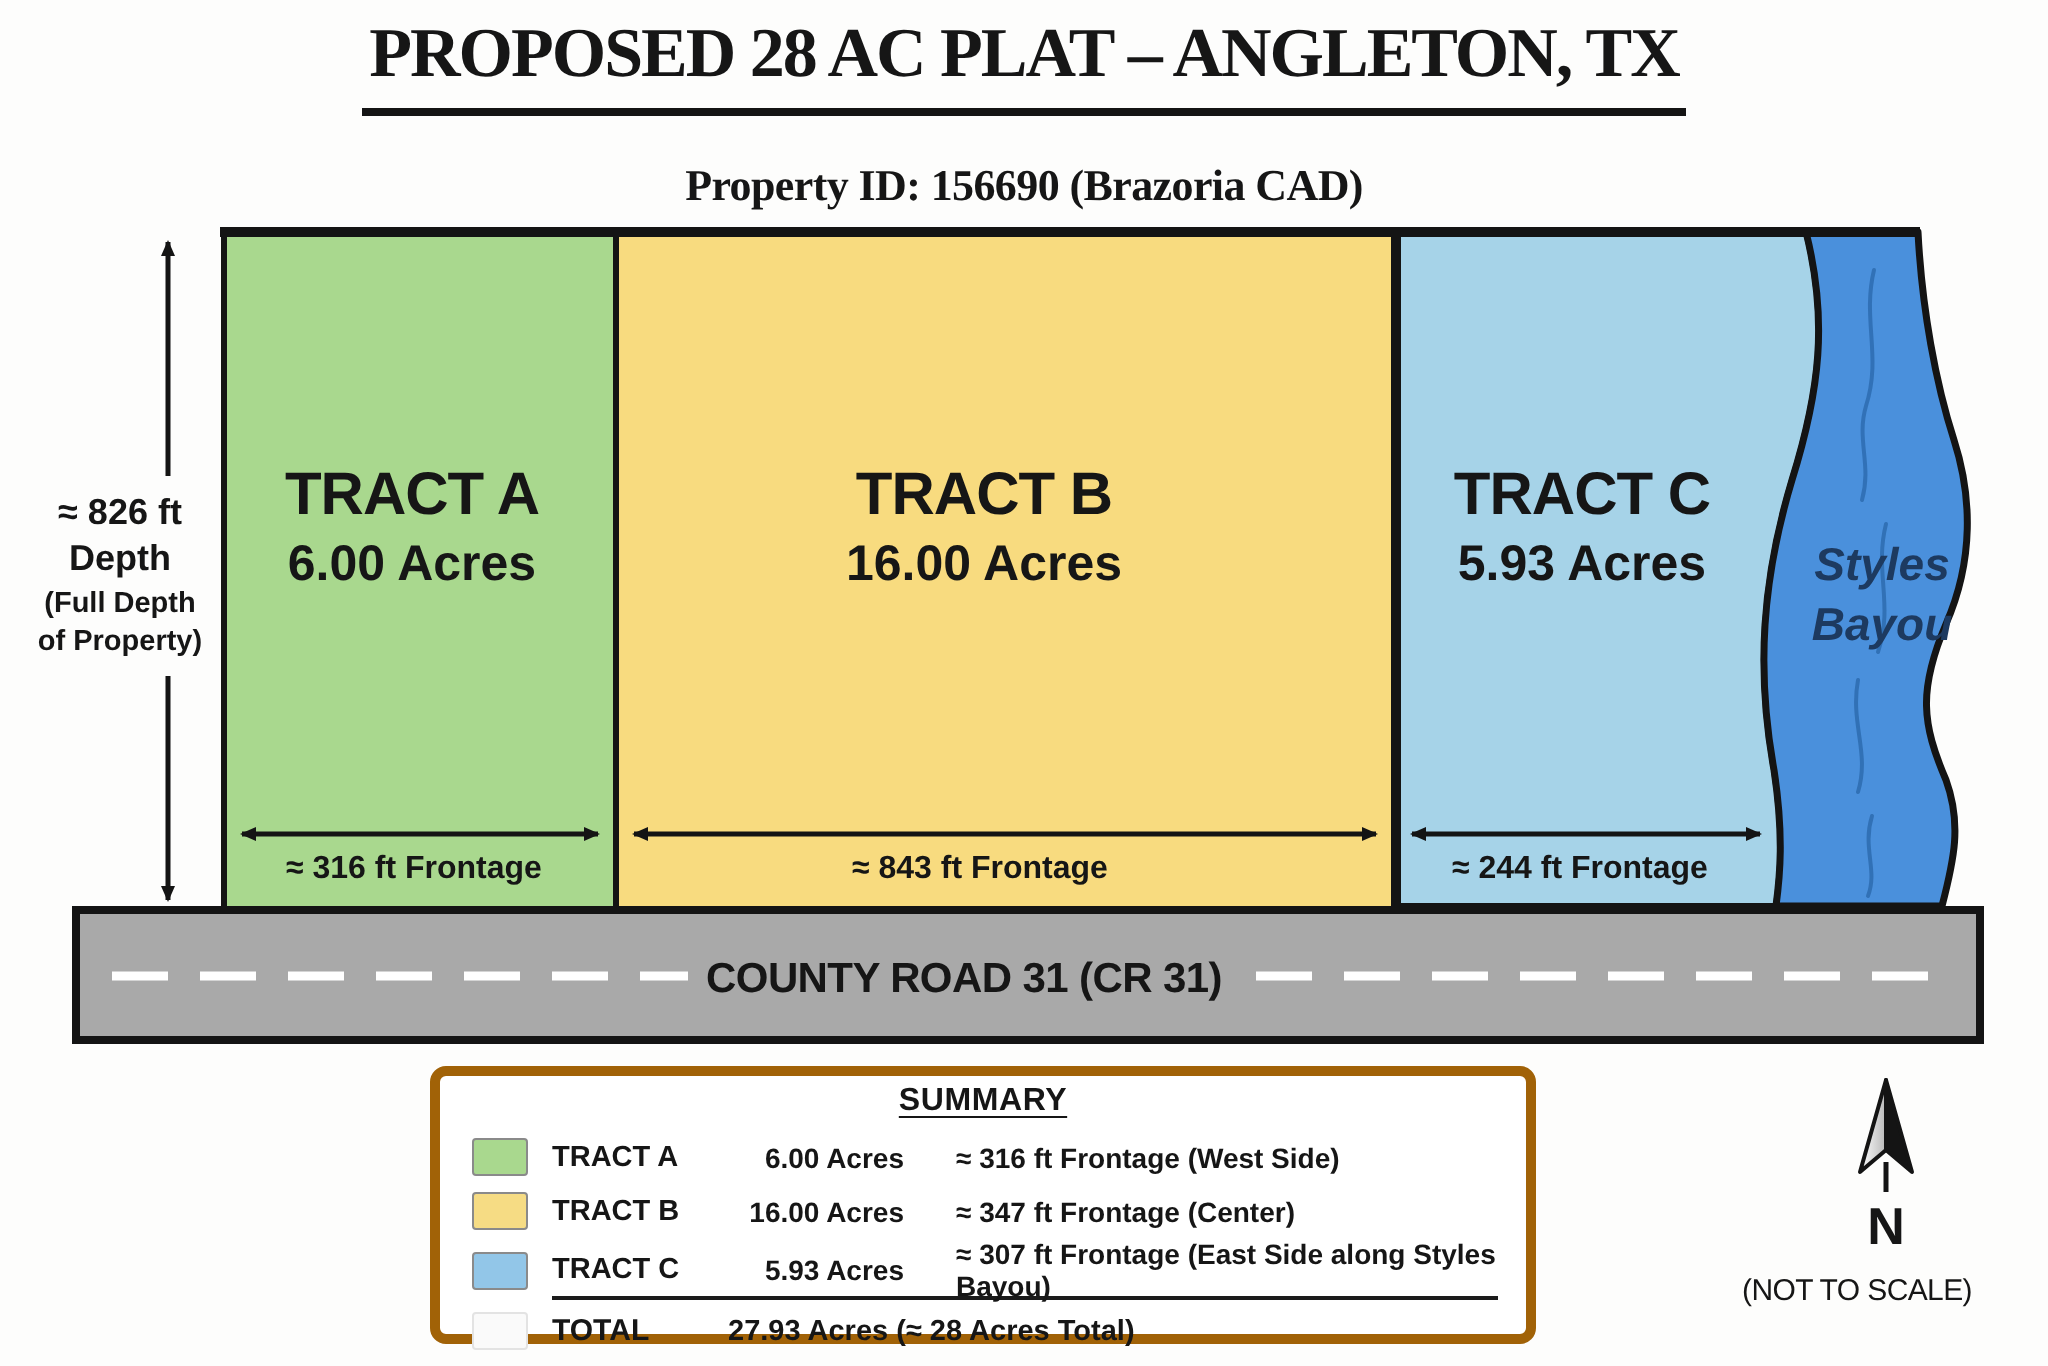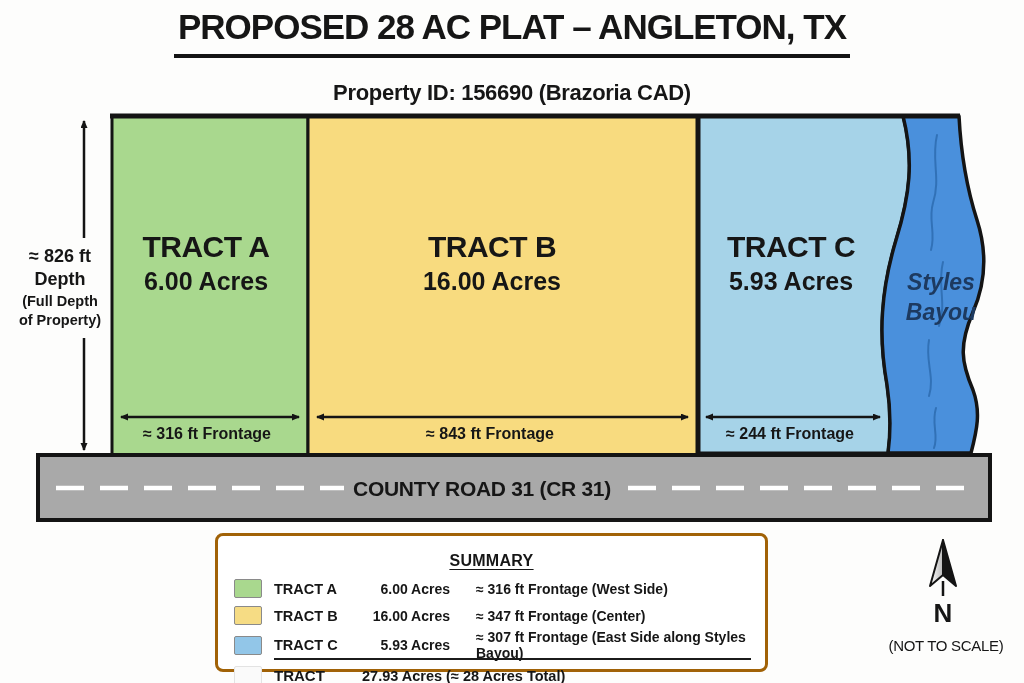--- a/index.html
+++ b/index.html
@@ -1,56 +1,56 @@
 <!DOCTYPE html>
 <html><head>
 <meta charset="utf-8">
 <style>
   * { margin:0; padding:0; box-sizing:border-box; }
   html,body { width:1024px; height:683px; overflow:hidden; background:#fdfdfc;
               font-family:"Liberation Sans", sans-serif; color:#161616; }
   #stage { position:relative; width:1024px; height:683px; }
 
   
-  .header { position:absolute; top:6px; left:0; width:1024px; text-align:center; }
+  .header { position:absolute; top:6px; left:0; width:1024px; text-align:center;font-family:Liberation Serif, serif; }
   .title { display:inline-block; font-size:35px; font-weight:700; letter-spacing:-1px;
            line-height:42px; padding:0 4px 6px; border-bottom:4px solid #141414; }
   .subtitle { margin-top:22px; font-size:22px; font-weight:600; letter-spacing:-.3px; }
 
   
   #plat { position:absolute; top:100px; left:0; }
   svg text { font-family:"Liberation Sans", sans-serif; fill:#161616; }
   .t-name   { font-size:30px; font-weight:700; letter-spacing:-.5px; text-anchor:middle; }
   .t-acres  { font-size:25px; font-weight:600; text-anchor:middle; }
   .t-front  { font-size:16px; font-weight:700; text-anchor:middle; }
   .t-road   { font-size:21px; font-weight:700; letter-spacing:-.3px; text-anchor:middle; }
   .t-depth-big { font-size:18px; font-weight:700; text-anchor:middle; }
   .t-depth-sm  { font-size:14.5px; font-weight:600; text-anchor:middle; }
   .t-bayou  { font-size:23px; font-weight:600; font-style:italic; fill:#1d3a60; text-anchor:middle; }
 
   
   .summary { position:absolute; left:215px; top:533px; width:553px; height:139px;
-             background:#fff; border:3px solid #a16207; border-radius:8px; padding-top:16px; }
+             background:#fff; border:5px solid #a16207; border-radius:8px; padding-top:4px; }
   .sum-title { text-align:center; font-size:16px; font-weight:700; letter-spacing:.3px;
                text-decoration:underline; text-underline-offset:3px; height:23px; }
   .sum-row { display:grid; grid-template-columns:16px 28px 12px 88px 88px 24px 1fr 8px;
              align-items:center; height:27px; font-size:14px; }
   .swatch { grid-column:2; width:28px; height:19px; border:1px solid #8a8a8a; border-radius:2px; }
   .swatch.faint { border-color:#e3e3e3; background:#fafafa; }
   .sum-label { grid-column:4; font-weight:700; font-size:14.5px; }
   .sum-acres { grid-column:5; text-align:right; font-weight:600; }
   .sum-front { grid-column:7; padding-left:2px; font-weight:600; }
   .sum-sep { margin:2px 14px 2px 56px; border-top:2px solid #1b1b1b; }
   .sum-total-val { grid-column:5 / 8; font-weight:700; font-size:14.5px; }
   .sum-row.total .sum-label { font-size:15px; }
 
   
   .compass { position:absolute; left:903px; top:536px; }
   .compass text { font-size:26px; font-weight:700; text-anchor:middle; }
-  .footnote { position:absolute; left:871px; top:637px; width:150px; text-align:center;
+  .footnote { position:absolute; left:871px; top:637px; width:150px; 
               font-size:15px; font-weight:400; letter-spacing:-.3px; }
 </style>
 </head>
 <body>
 
 <div id="stage">
 
   <div class="header">
     <div class="title">PROPOSED 28 AC PLAT – ANGLETON, TX</div>
     <div class="subtitle">Property ID: 156690 (Brazoria CAD)</div>
@@ -141,21 +141,21 @@
       <div class="swatch" style="background: rgb(146, 198, 232);"></div>
       <div class="sum-label">TRACT C</div>
       <div class="sum-acres">5.93 Acres</div>
       <div class="sum-front">≈ 307 ft Frontage (East Side along Styles Bayou)</div>
     </div>
 
     <div class="sum-sep"></div>
 
     <div class="sum-row total">
       <div class="swatch faint"></div>
-      <div class="sum-label">TRACT</div>
+      <div class="sum-label">TOTAL</div>
       <div class="sum-total-val">27.93 Acres (≈ 28 Acres Total)</div>
     </div>
   </div>
 
   <svg class="compass" width="80" height="96" viewBox="0 0 80 96">
     <polygon points="40,4 27,50 40,39" fill="url(#compassGray)" stroke="#141414" stroke-width="2" stroke-linejoin="round"></polygon>
     <polygon points="40,4 53,50 40,39" fill="#141414" stroke="#141414" stroke-width="2" stroke-linejoin="round"></polygon>
     <line x1="40" y1="45" x2="40" y2="60" stroke="#141414" stroke-width="2.5"></line>
     <text x="40" y="86">N</text>
   </svg>

